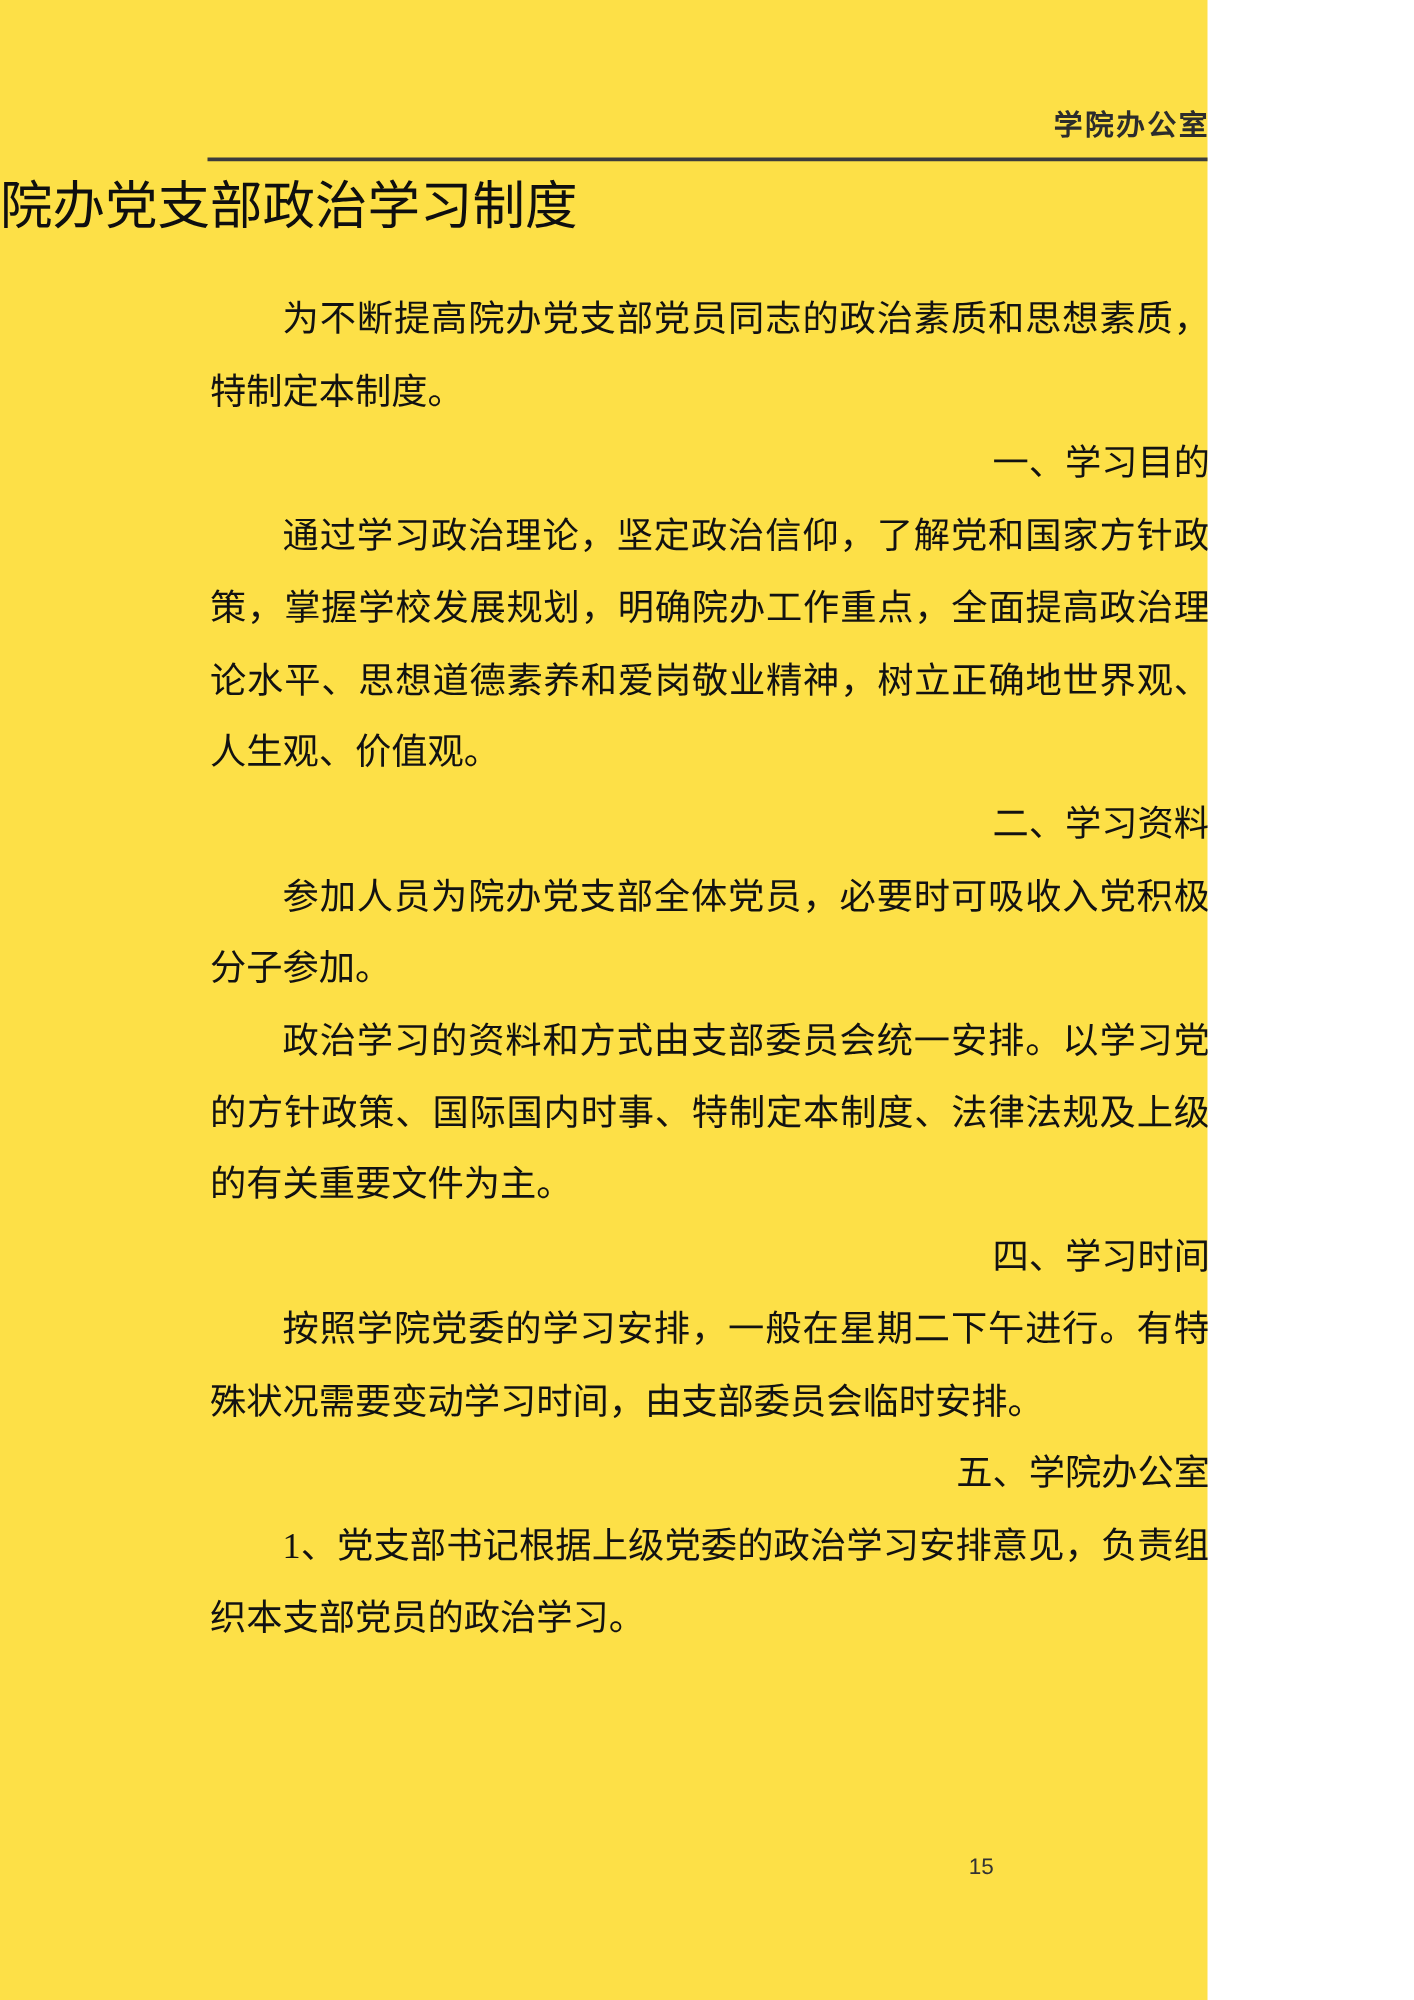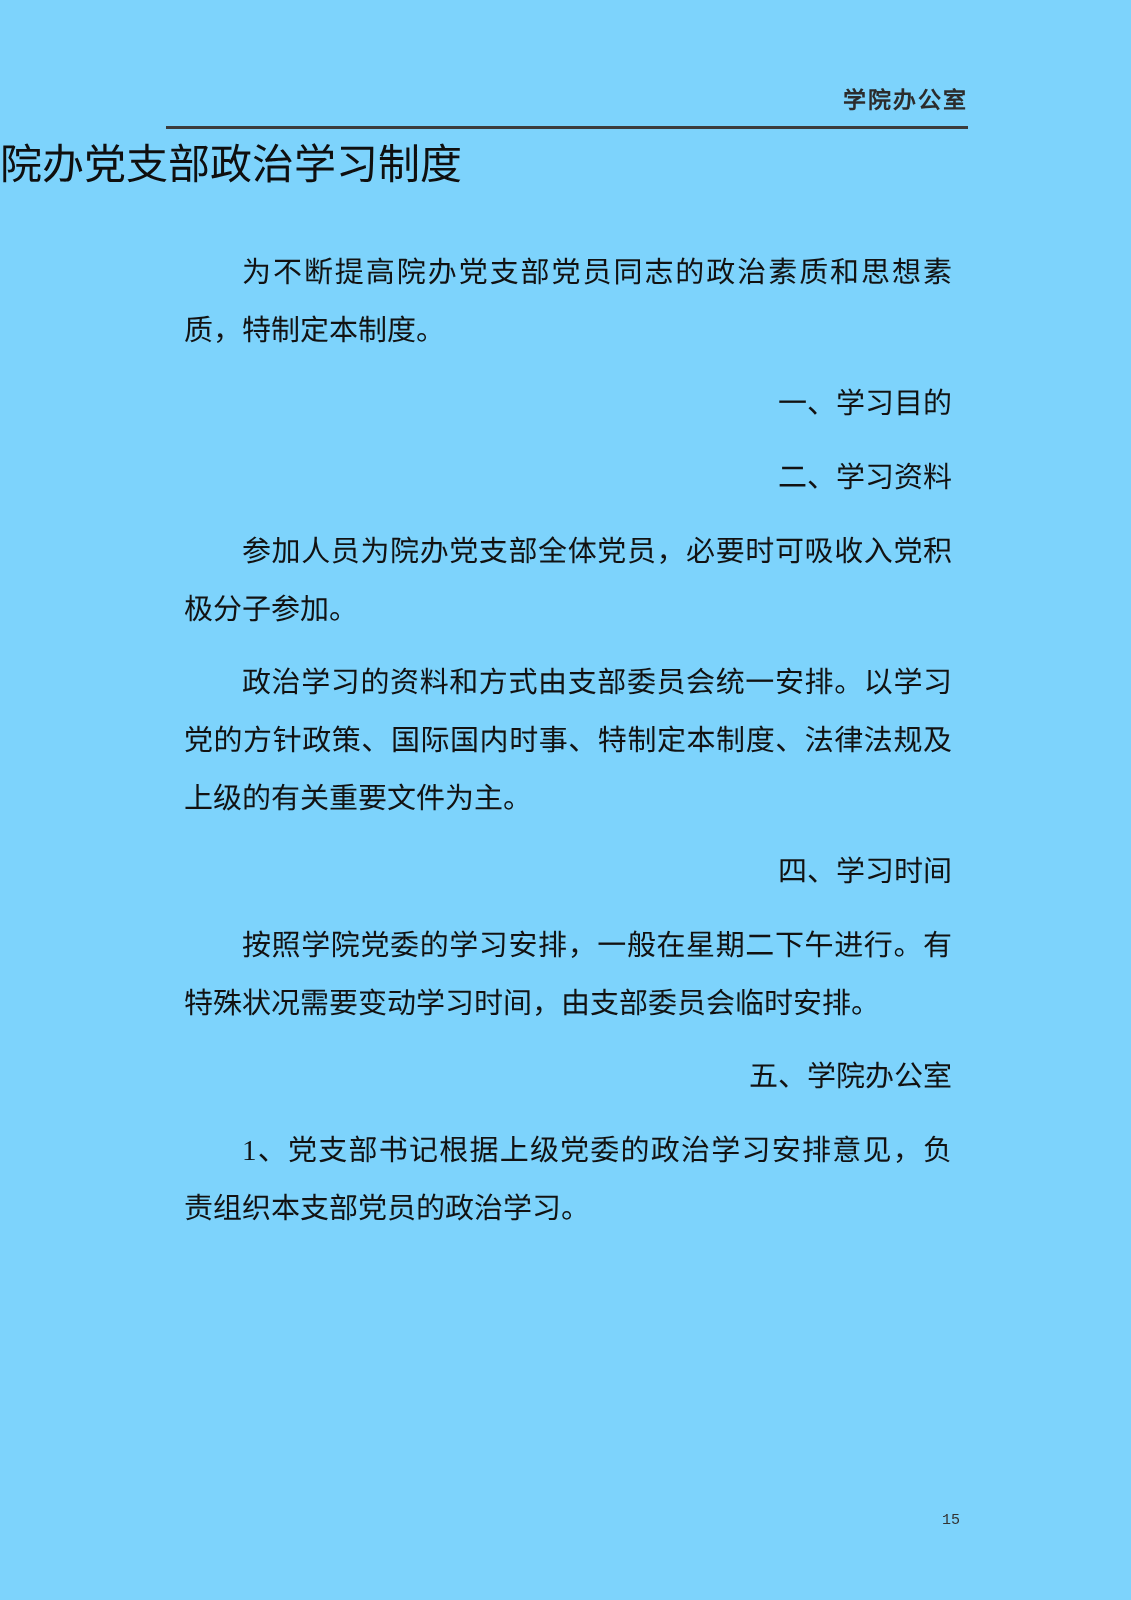--- a/index.html
+++ b/index.html
@@ -3,23 +3,23 @@
 <meta charset="utf-8">
 <style>
   html, body {
     margin: 0;
     padding: 0;
     background: #ffffff;
     font-family: "Liberation Serif", serif;
   }
   .page {
     position: relative;
-    width: 1131px;
+    width: 966px;
     height: 1600px;
-    background: #7dd3fc;
+    background: #fde047;
     overflow: hidden;
     color: #111111;
   }
   
   .header-zone {
     position: absolute;
     top: 88px;
     left: 166px;
     width: 802px;
     text-align: right;
@@ -59,58 +59,58 @@
     position: absolute;
     top: 228px;
     left: 168px;
     width: 800px;
     font-size: 29px;
     line-height: 57.7px;
     text-align: justify;
     color: #121212;
   }
   .para, .sec-heading {
-    margin: 16px;
+    margin: 0;
     text-indent: 2em;
   }
   .sec-heading {
     font-family: "Liberation Sans", sans-serif;
     font-weight: 500;
     text-align: right;
   }
   .para.clipped {
     text-align-last: justify;
   }
   
   .page-number {
     position: absolute;
     top: 1481px;
     right: 171px;
-    font-family: Liberation Mono, monospace;
-    font-size: 15px;
+    font-family: Liberation Sans, sans-serif;
+    font-size: 18px;
     line-height: 24px;
     color: #333333;
-    margin-top: 28px;
   }
 </style>
 </head>
 <body>
 
 <div class="page">
 
   <div class="header-zone">
     <span class="header-office">学院办公室</span>
   </div>
   <div class="header-rule"></div>
 
   <h1 class="doc-title">院办党支部政治学习制度</h1>
 
   <div class="doc-content">
     <p class="para">为不断提高院办党支部党员同志的政治素质和思想素质，特制定本制度。</p>
     <p class="sec-heading">一、学习目的</p>
+    <p class="para">通过学习政治理论，坚定政治信仰，了解党和国家方针政策，掌握学校发展规划，明确院办工作重点，全面提高政治理论水平、思想道德素养和爱岗敬业精神，树立正确地世界观、人生观、价值观。</p>
     <p class="sec-heading">二、学习资料</p>
     <p class="para">参加人员为院办党支部全体党员，必要时可吸收入党积极分子参加。</p>
     <p class="para">政治学习的资料和方式由支部委员会统一安排。以学习党的方针政策、国际国内时事、特制定本制度、法律法规及上级的有关重要文件为主。</p>
     <p class="sec-heading">四、学习时间</p>
     <p class="para">按照学院党委的学习安排，一般在星期二下午进行。有特殊状况需要变动学习时间，由支部委员会临时安排。</p>
     <p class="sec-heading">五、学院办公室</p>
     <p class="para">1、党支部书记根据上级党委的政治学习安排意见，负责组织本支部党员的政治学习。</p>
   </div>
 
   <div class="page-number">15</div>

